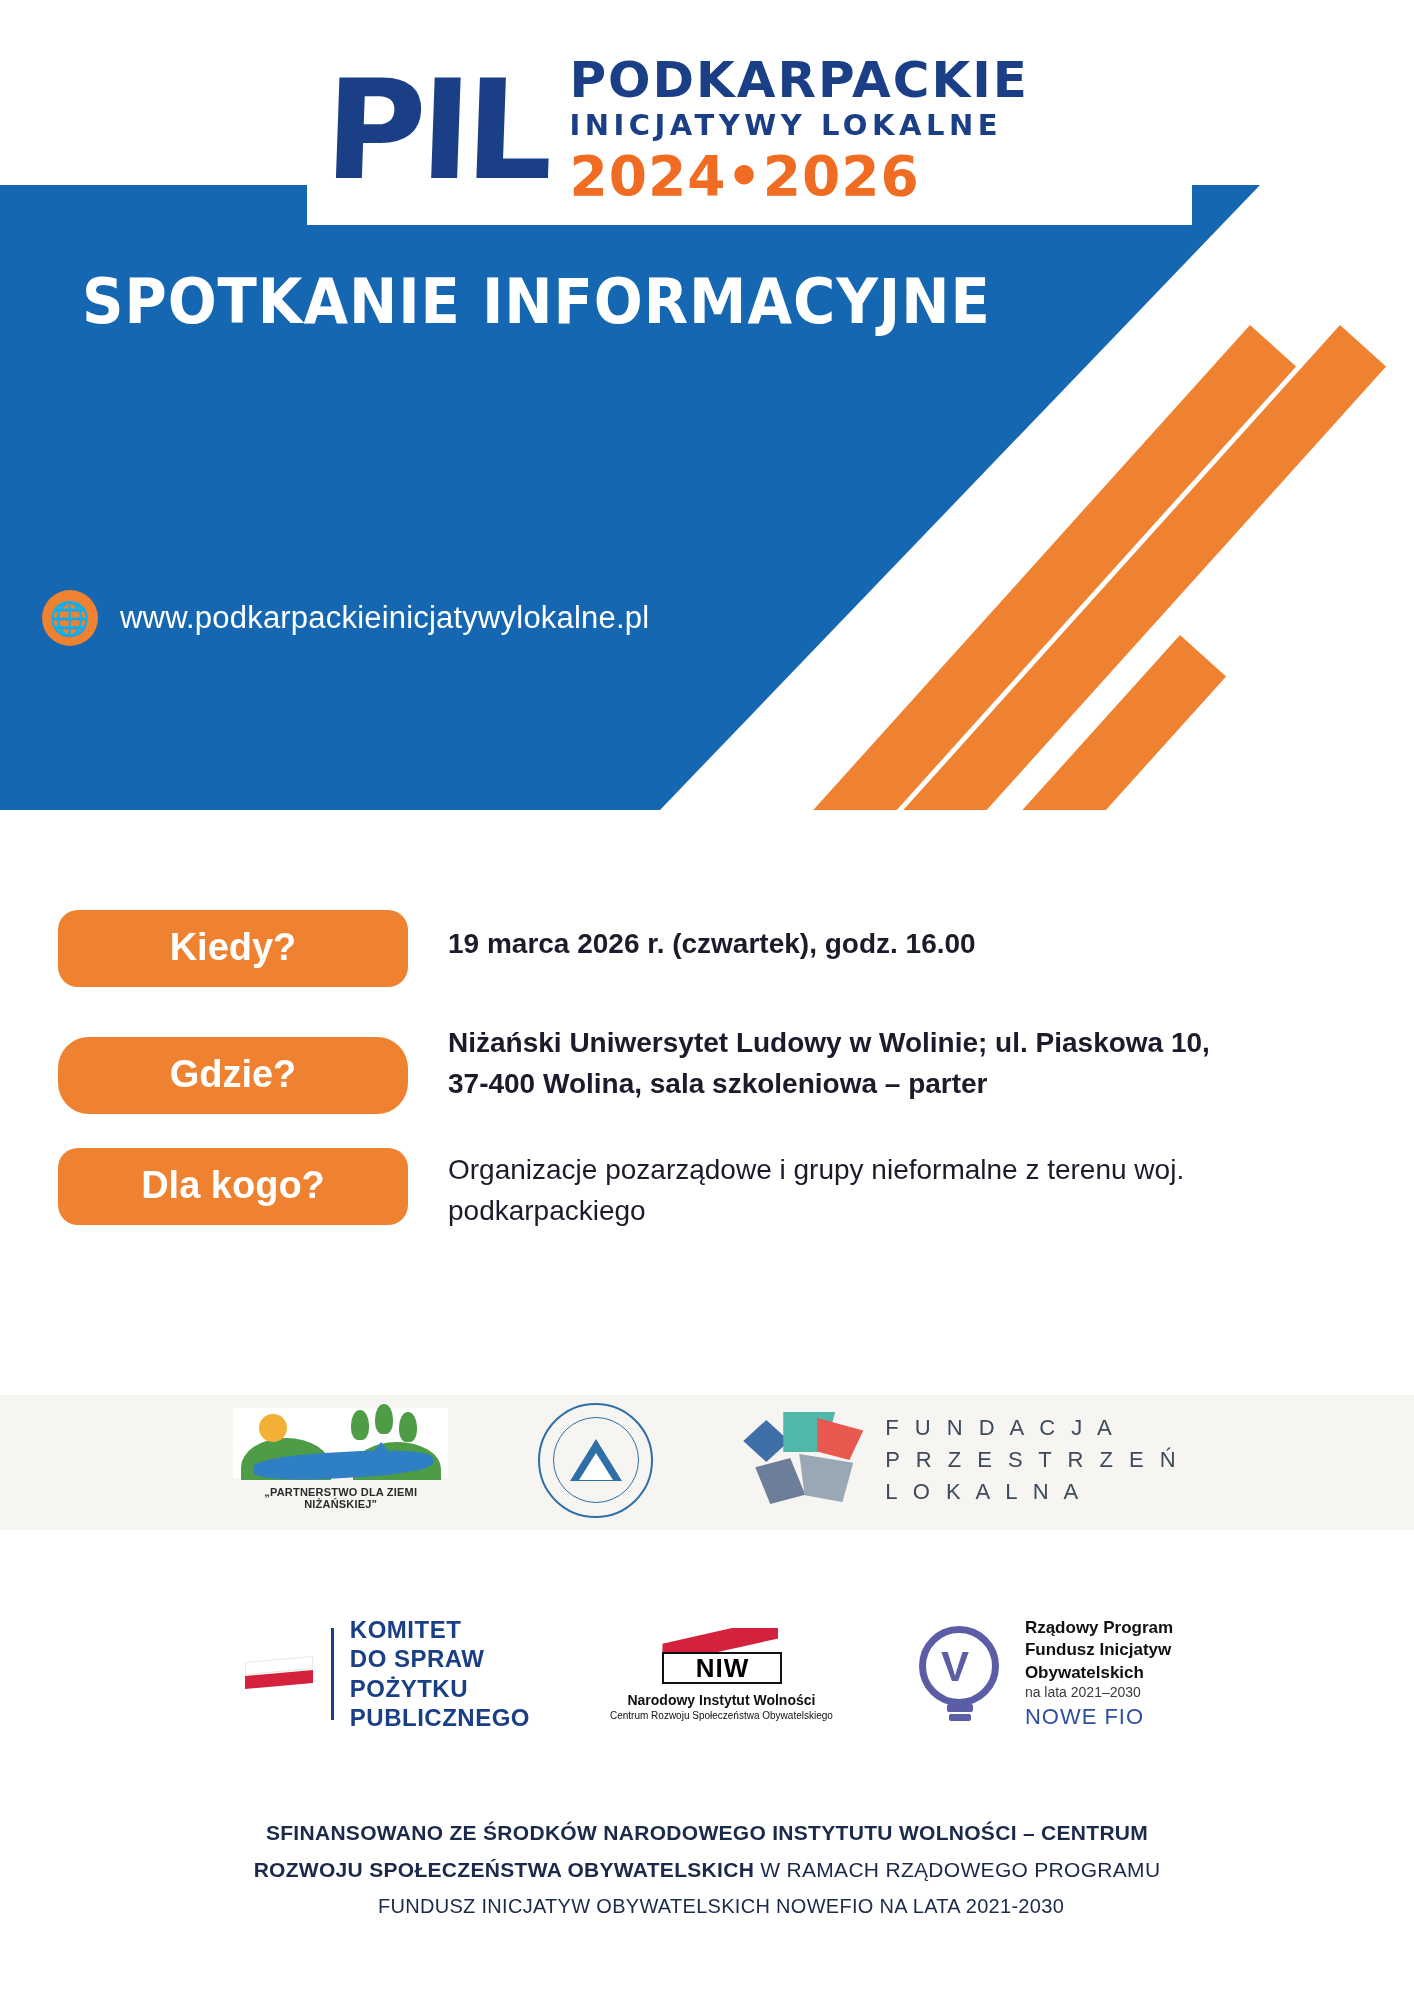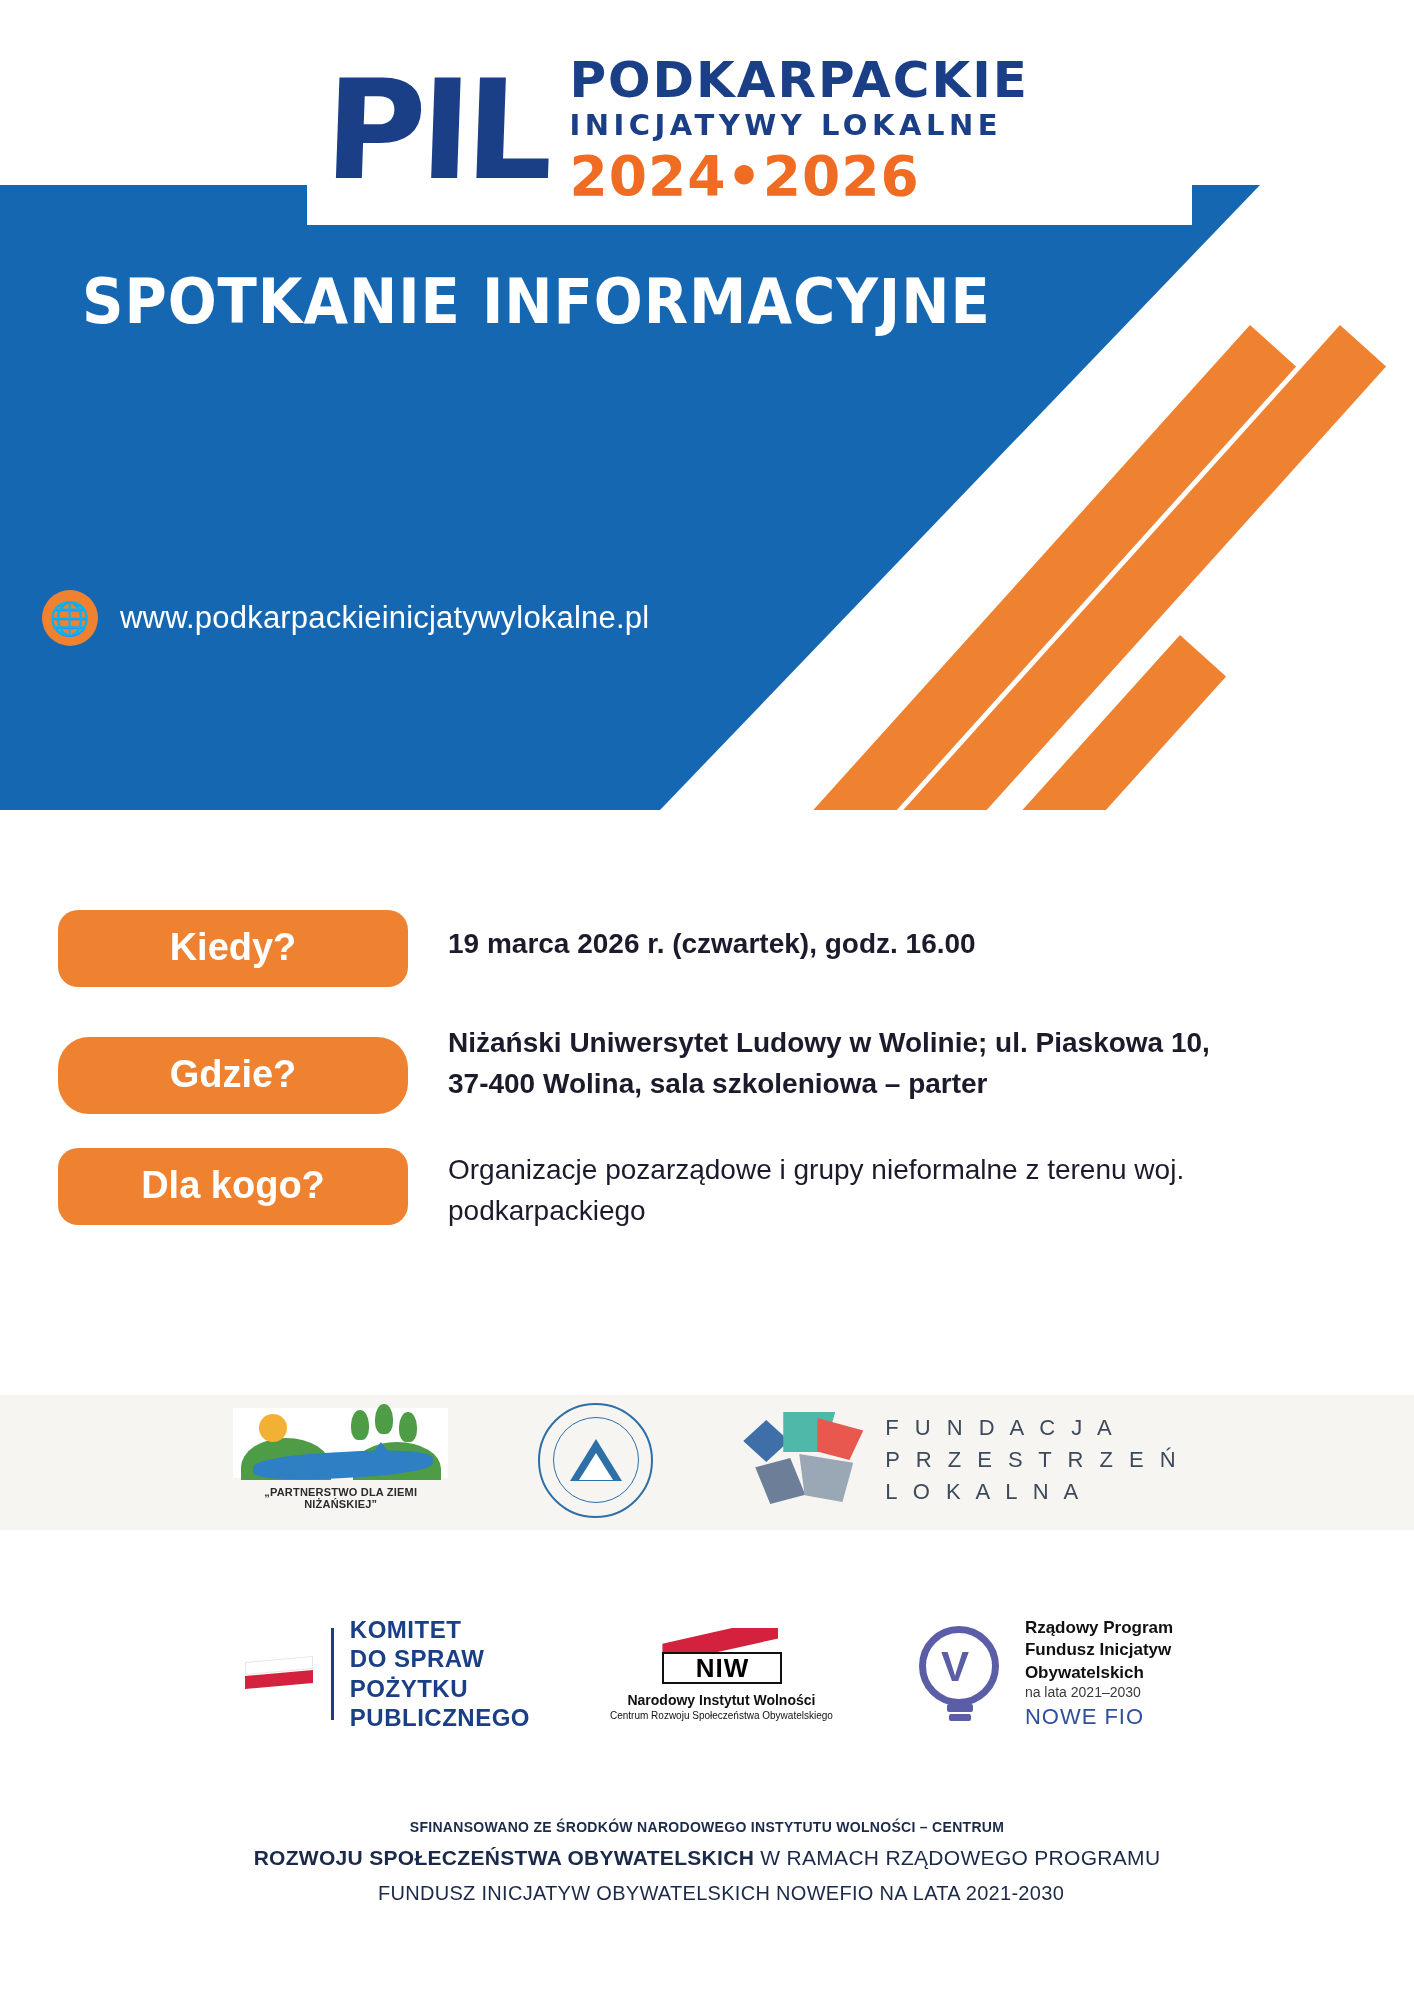--- a/index.html
+++ b/index.html
@@ -272,21 +272,21 @@
 
   
   .footer {
     position: absolute;
     left: 0; top: 1815px;
     width: 1414px;
     text-align: center;
     color: #1b2a4a;
     line-height: 1.75;
   }
-  .footer .f1 { font-size: 14px; font-weight: bold; letter-spacing:0.3px; }
+  .footer .f1 { font-size: 21px; font-weight: bold; letter-spacing:0.3px; }
   .footer .f2 { font-size: 21px; letter-spacing:0.3px; }
   .footer .f2 b { font-weight: bold; }
   .footer .f3 { font-size: 20px; letter-spacing:0.3px;padding-left:28px; }
 </style>
 </head>
 <body>
 
 <div class="poster">
 
   <div class="banner">

